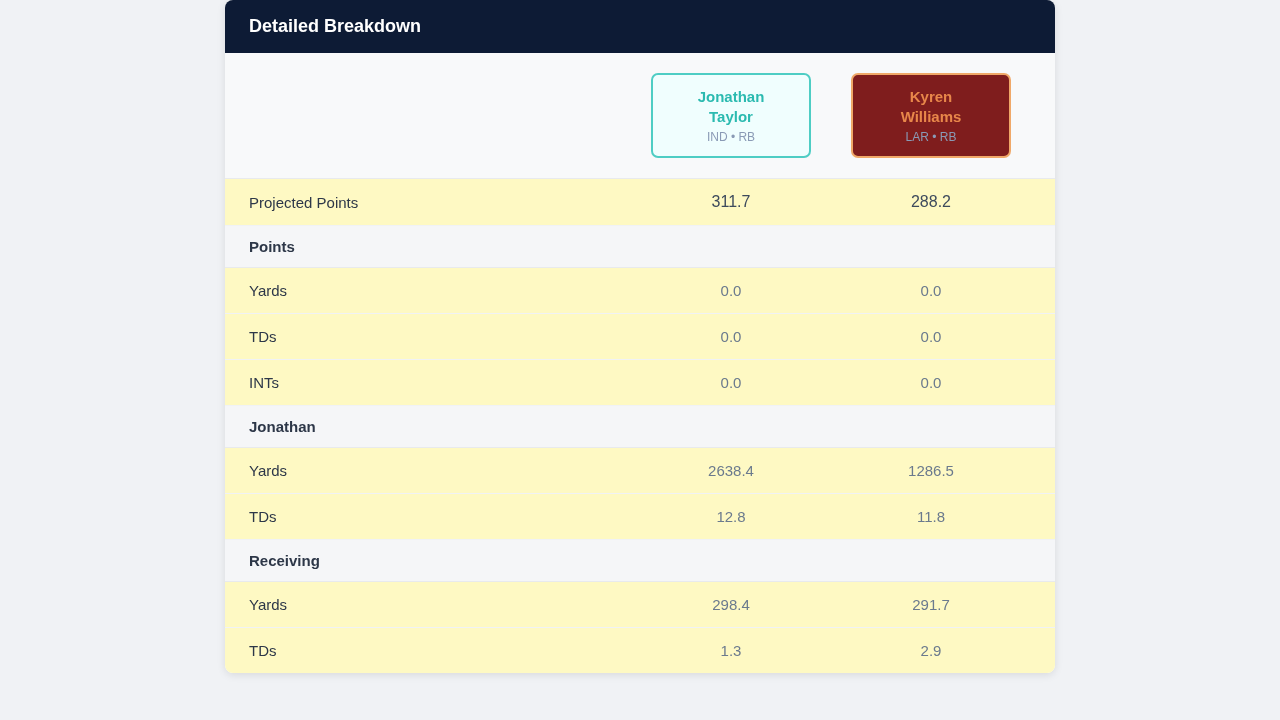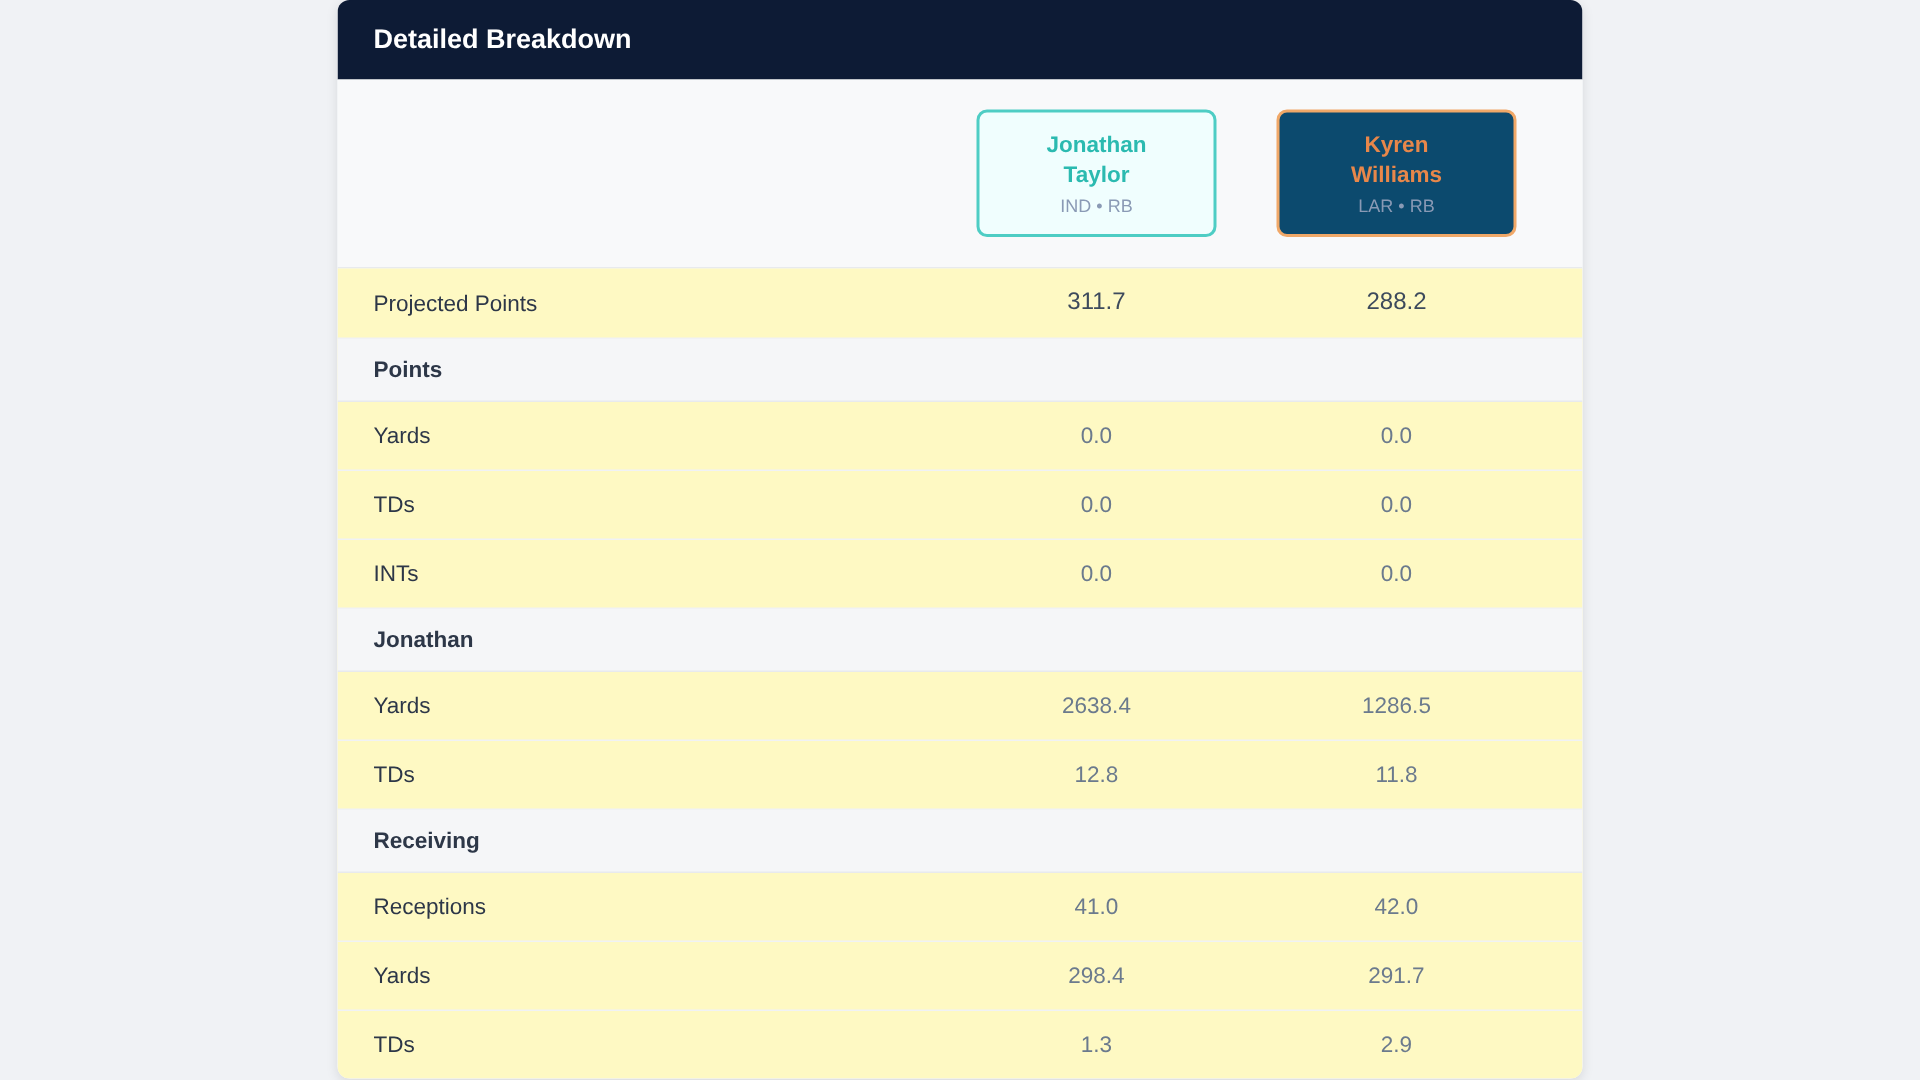--- a/index.html
+++ b/index.html
@@ -58,21 +58,21 @@
       margin: 0 20px;
     }
 
     .player-card-jonathan {
       border: 2px solid #4ecdc4;
       background: #f0fefe;
     }
 
     .player-card-kyren {
       border: 2px solid #f0a868;
-      background: #0c4a6e;
+      background: #7f1d1d;
     }
 
     .player-name-jonathan {
       color: #2bbab0;
       font-size: 15px;
       font-weight: 700;
       line-height: 1.3;
     }
 
     .player-name-kyren {
@@ -210,25 +210,20 @@
     <div class="data-row">
       <span class="row-label">TDs</span>
       <span class="row-value">12.8</span>
       <span class="row-value">11.8</span>
     </div>
 
     <div class="section-row">
       <span class="section-label">Receiving</span>
     </div>
 
-    <div class="data-row">
-      <span class="row-label">Receptions</span>
-      <span class="row-value">41.0</span>
-      <span class="row-value">42.0</span>
-    </div>
 
     <div class="data-row">
       <span class="row-label">Yards</span>
       <span class="row-value">298.4</span>
       <span class="row-value">291.7</span>
     </div>
 
     <div class="data-row">
       <span class="row-label">TDs</span>
       <span class="row-value">1.3</span>

